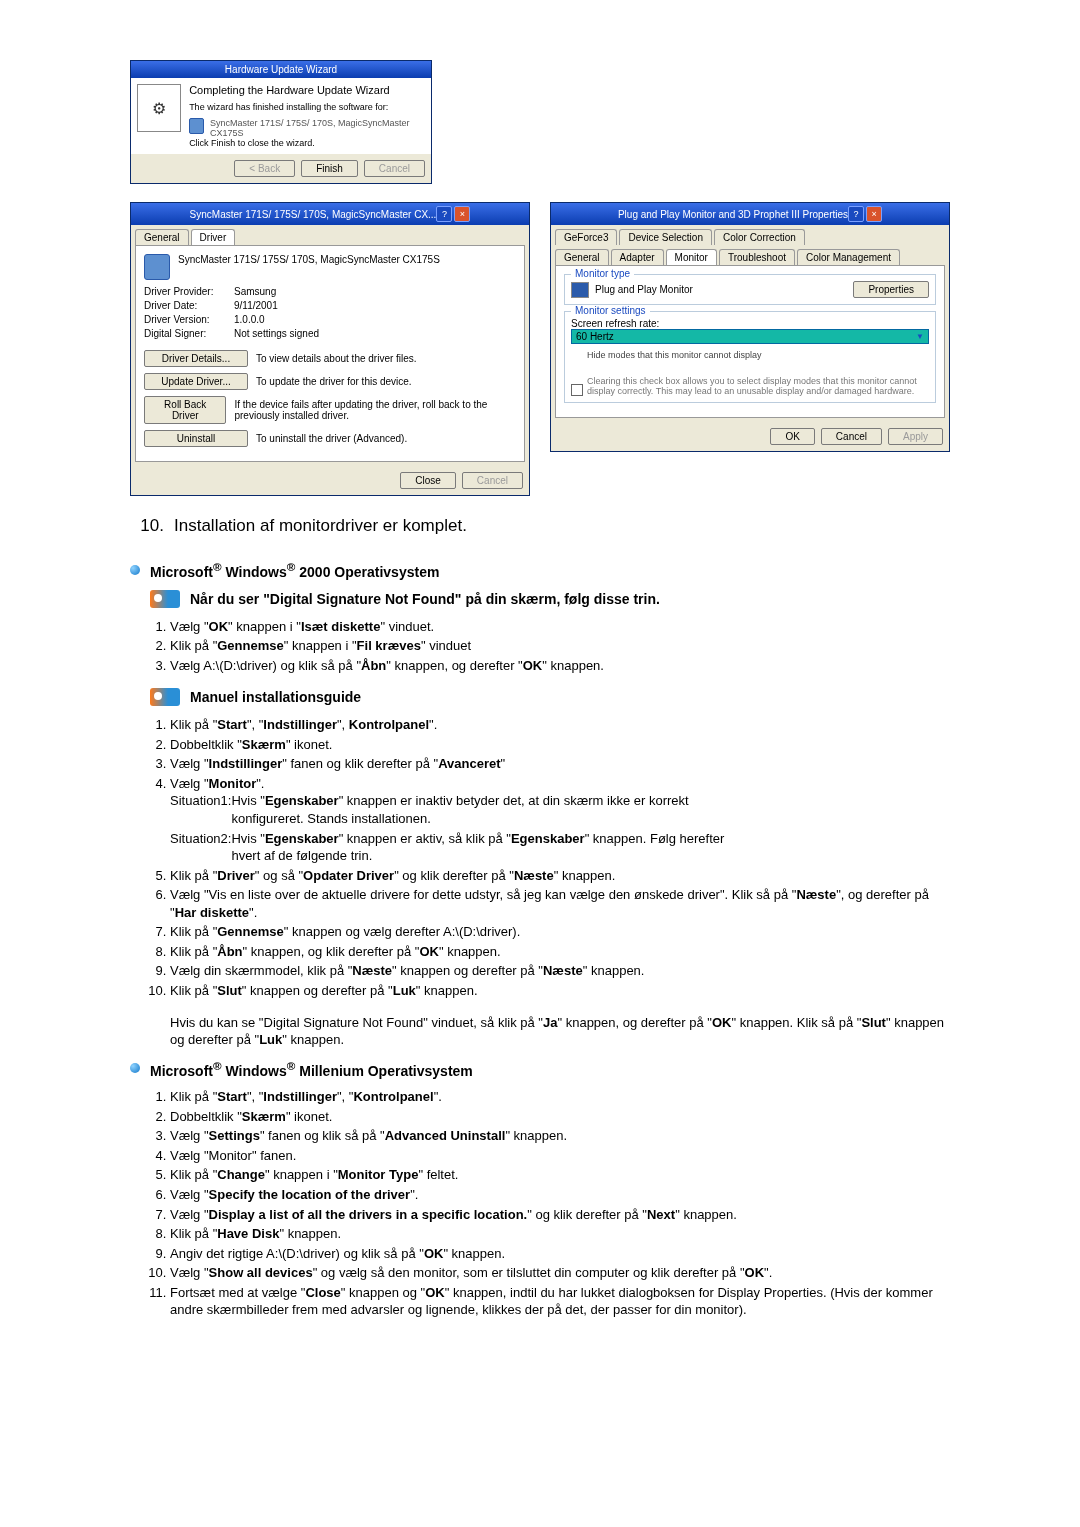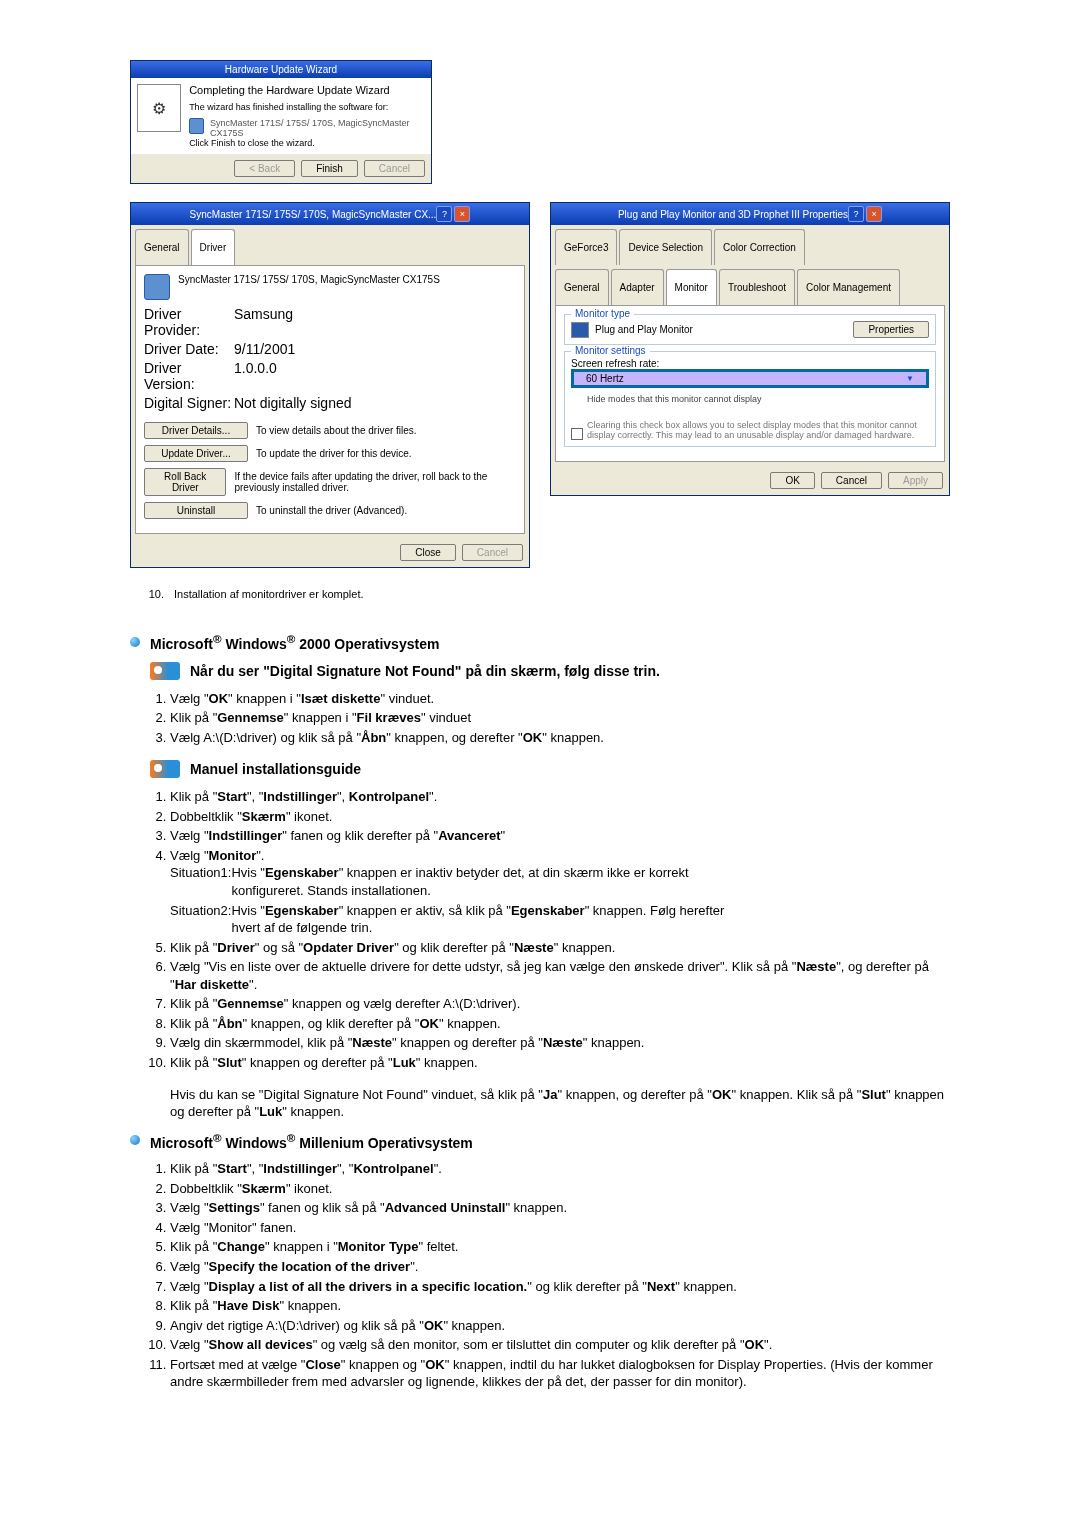--- a/index.html
+++ b/index.html
@@ -15,39 +15,39 @@
 .wiz-icon{width:46px;height:46px;border:1px solid #888;display:flex;align-items:center;justify-content:center;margin-right:8px;color:#333;font-size:16px}
 .wiz-text .h{font-weight:normal;font-size:11px;margin-bottom:6px}
 .wiz-text .p{font-size:9px;margin-bottom:6px}
 .wiz-text .it{display:flex;align-items:flex-start;gap:6px;font-size:9px;color:#555}
 .wiz-text .it .g{width:14px;height:14px;background:#5d90d0;border:1px solid #2a5aaa;border-radius:2px}
 .wiz-text .fin{font-size:9px;}
 .btn-row{display:flex;justify-content:flex-end;gap:6px;padding:6px;background:#ece9d8}
 .btn{border:1px solid #7a7a7a;background:#ece9d8;padding:2px 14px;font-size:10px;border-radius:2px}
 .btn.dis{color:#9a9a9a}
 .tabs{display:flex;background:#ece9d8;padding-top:4px;padding-left:4px;gap:2px}
-.tab{border:1px solid #999;border-bottom:none;padding:12px 8px;background:#ece9d8;font-size:10px;border-radius:3px 3px 0 0}
+.tab{border:1px solid #999;border-bottom:none;padding:2px 8px;background:#ece9d8;font-size:10px;border-radius:3px 3px 0 0}
 .tab.a{background:#fff}
 .panel{background:#fff;border:1px solid #999;margin:0 4px 4px 4px;padding:8px}
-.row{display:flex;font-size:14px;margin-bottom:3px}
+.row{display:flex;font-size:10px;margin-bottom:3px}
 .row .k{width:90px}
 .drv{width:410px}
 .drv .hdr{display:flex;align-items:flex-start;gap:8px;font-size:10px;margin-bottom:6px}
 .drv .hdr .g{width:24px;height:24px;background:#5d90d0;border:1px solid #2a5aaa;border-radius:3px;flex-shrink:0}
 .actbtn{display:inline-block;border:1px solid #7a7a7a;background:#ece9d8;padding:2px 6px;font-size:10px;border-radius:2px;width:90px;text-align:center;margin-right:8px}
 .act{display:flex;align-items:center;margin-bottom:6px;font-size:10px}
 .props{width:410px}
 .props .panel{font-size:10px}
 .group{border:1px solid #bcd;padding:6px;margin-bottom:6px;position:relative}
 .group > .lg{position:absolute;top:-7px;left:6px;background:#fff;padding:0 4px;color:#1a4ac0;font-size:10px}
-.sel{border:3px solid #0369a1;background:#c4b5fd;padding:1px 12px;display:flex;justify-content:space-between;align-items:center;font-size:10px}
+.sel{border:1px solid #0369a1;background:#14b8a6;padding:1px 4px;display:flex;justify-content:space-between;align-items:center;font-size:10px}
 .sel .arr{color:#1a4ac0;font-size:8px}
 .chk{display:flex;align-items:flex-end;gap:4px;font-size:9px;color:#444}
 .chk .box{width:10px;height:10px;border:1px solid #666;background:#fff;flex-shrink:0;margin-top:1px}
-.step{display:flex;font-size:11px;margin:14px 0 32px 0}
+.step{display:flex;font-size:17px;margin:14px 0 24px 0}
 .step .n{width:34px;text-align:right;margin-right:10px}
 .bullet-row{display:flex;align-items:center;margin:0 0 10px 0}
 .bullet{width:10px;height:10px;border-radius:50%;background:radial-gradient(circle at 30% 30%,#8fd3ff,#1277c9);margin-right:10px;flex-shrink:0}
 .ic-sub{width:30px;height:18px;background:linear-gradient(90deg,#ff7a1a,#2a8fd6 60%);border-radius:3px;margin-right:10px;flex-shrink:0;position:relative}
 .ic-sub::after{content:"";position:absolute;left:4px;top:4px;width:8px;height:8px;background:#fff;border-radius:50%}
 .h2{font-weight:bold;font-size:14px}
 ol.lst{margin:4px 0 14px 0;padding-left:40px;font-size:13px}
 ol.lst li{margin-bottom:2px;line-height:1.35}
 .sub{padding-left:62px;font-size:13px;line-height:1.35;margin-bottom:2px}
 .para{font-size:13px;line-height:1.35;margin:10px 0 10px 40px}
@@ -109,21 +109,21 @@
         <div class="row">
             <span class="k">Driver Date:</span>
             <span>9/11/2001</span>
           </div>
         <div class="row">
             <span class="k">Driver Version:</span>
             <span>1.0.0.0</span>
           </div>
         <div class="row">
             <span class="k">Digital Signer:</span>
-            <span>Not digitally signed</span>
+            <span>Not settings signed</span>
           </div>
         <div style="height:8px"></div>
         <div class="act">
             <span class="actbtn">Driver Details...</span>
             <span>To view details about the driver files.</span>
           </div>
         <div class="act">
             <span class="actbtn">Update Driver...</span>
             <span>To update the driver for this device.</span>
           </div>

